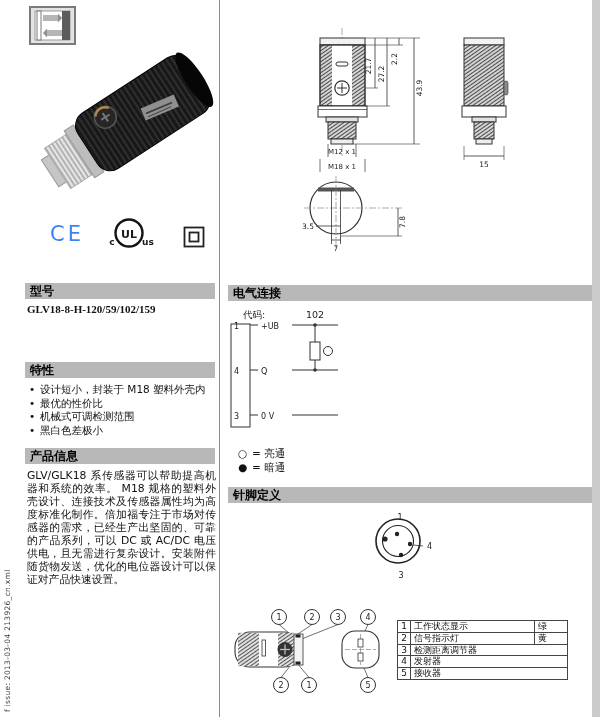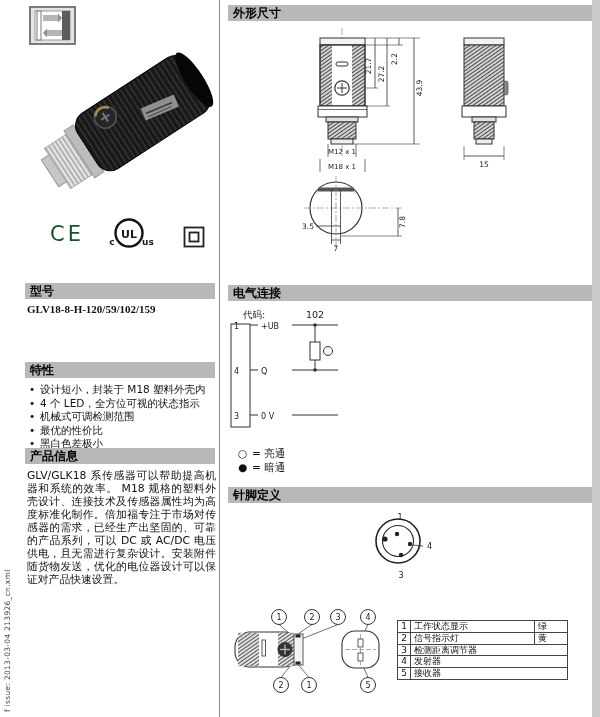--- a/index.html
+++ b/index.html
@@ -27,21 +27,21 @@
   .dim-t{font-size:7.5px;}
   .lbl-t{font-size:7px;}
   .pin-t{font-size:8px;}
   .circ-t{font-size:9.5px;}
   .ind-table{position:absolute;left:397px;top:620px;width:171px;border-collapse:collapse;
              font-size:9px;table-layout:fixed;}
   .ind-table td{border:1px solid #444;padding:0 3px;height:10.8px;line-height:10.8px;
                 white-space:nowrap;overflow:hidden;}
   .ind-table td.n{width:10px;text-align:center;padding:0 1px;}
   .ind-table td.v{width:26px;}
-  .cert-ce{position:absolute;left:50px;top:222px;font-size:21px;letter-spacing:3px;color:#14532d;}
+  .cert-ce{position:absolute;left:50px;top:222px;font-size:21px;letter-spacing:3px;color:#3b82f6;}
 </style>
 </head>
 <body>
 
 <div id="page">
 
   <div class="divider"></div>
   <div class="edge-strip"></div>
   <div class="vfooter">f issue: 2013-03-04  213926_cn.xml</div>
 
@@ -95,30 +95,28 @@
     <rect x="6.5" y="6.5" width="9" height="9" fill="none" stroke="#222" stroke-width="1.8"></rect>
   </svg>
 
   <div class="bar bar-left" style="top:283px">型号</div>
   <div class="model-number">GLV18-8-H-120/59/102/159</div>
   <div class="model-desc" style="top:319px">带背景抑制功能的光电开关</div>
 
   <div class="bar bar-left" style="top:362px">特性</div>
   <div class="features-list">
     <div class="bullet-row">设计短小，封装于 M18 塑料外壳内</div>
-    <div class="bullet-row">4 个 LED，全方位可视的状态指示</div>
+    <div class="bullet-row">最优的性价比</div>
     <div class="bullet-row">机械式可调检测范围</div>
-    <div class="bullet-row">最优的性价比</div>
     <div class="bullet-row">黑白色差极小</div>
   </div>
 
   <div class="bar bar-left" style="top:448px">产品信息</div>
   <div class="para">GLV/GLK18 系传感器可以帮助提高机器和系统的效率。 M18 规格的塑料外壳设计、连接技术及传感器属性均为高度标准化制作。倍加福专注于市场对传感器的需求，已经生产出坚固的、可靠的产品系列，可以 DC 或 AC/DC 电压供电，且无需进行复杂设计。安装附件随货物发送，优化的电位器设计可以保证对产品快速设置。</div>
 
-  <div class="bar bar-right" style="top:5px">外形尺寸</div>
   <svg style="left:228px;top:26px" width="364" height="256" viewBox="0 0 364 256">
     <defs>
       <pattern id="th" width="3" height="3" patternUnits="userSpaceOnUse" patternTransform="rotate(55)">
         <rect width="3" height="3" fill="#ececec"></rect>
         <line x1="1.5" y1="0" x2="1.5" y2="3" stroke="#4a4a4a" stroke-width="1.3"></line>
       </pattern>
     </defs>
 
     <line x1="114" y1="2" x2="114" y2="132" stroke="#888" stroke-width=".7" stroke-dasharray="7 2 2 2"></line>
     <rect x="92" y="12" width="45" height="7" fill="#f2f2f2" stroke="#333"></rect>

